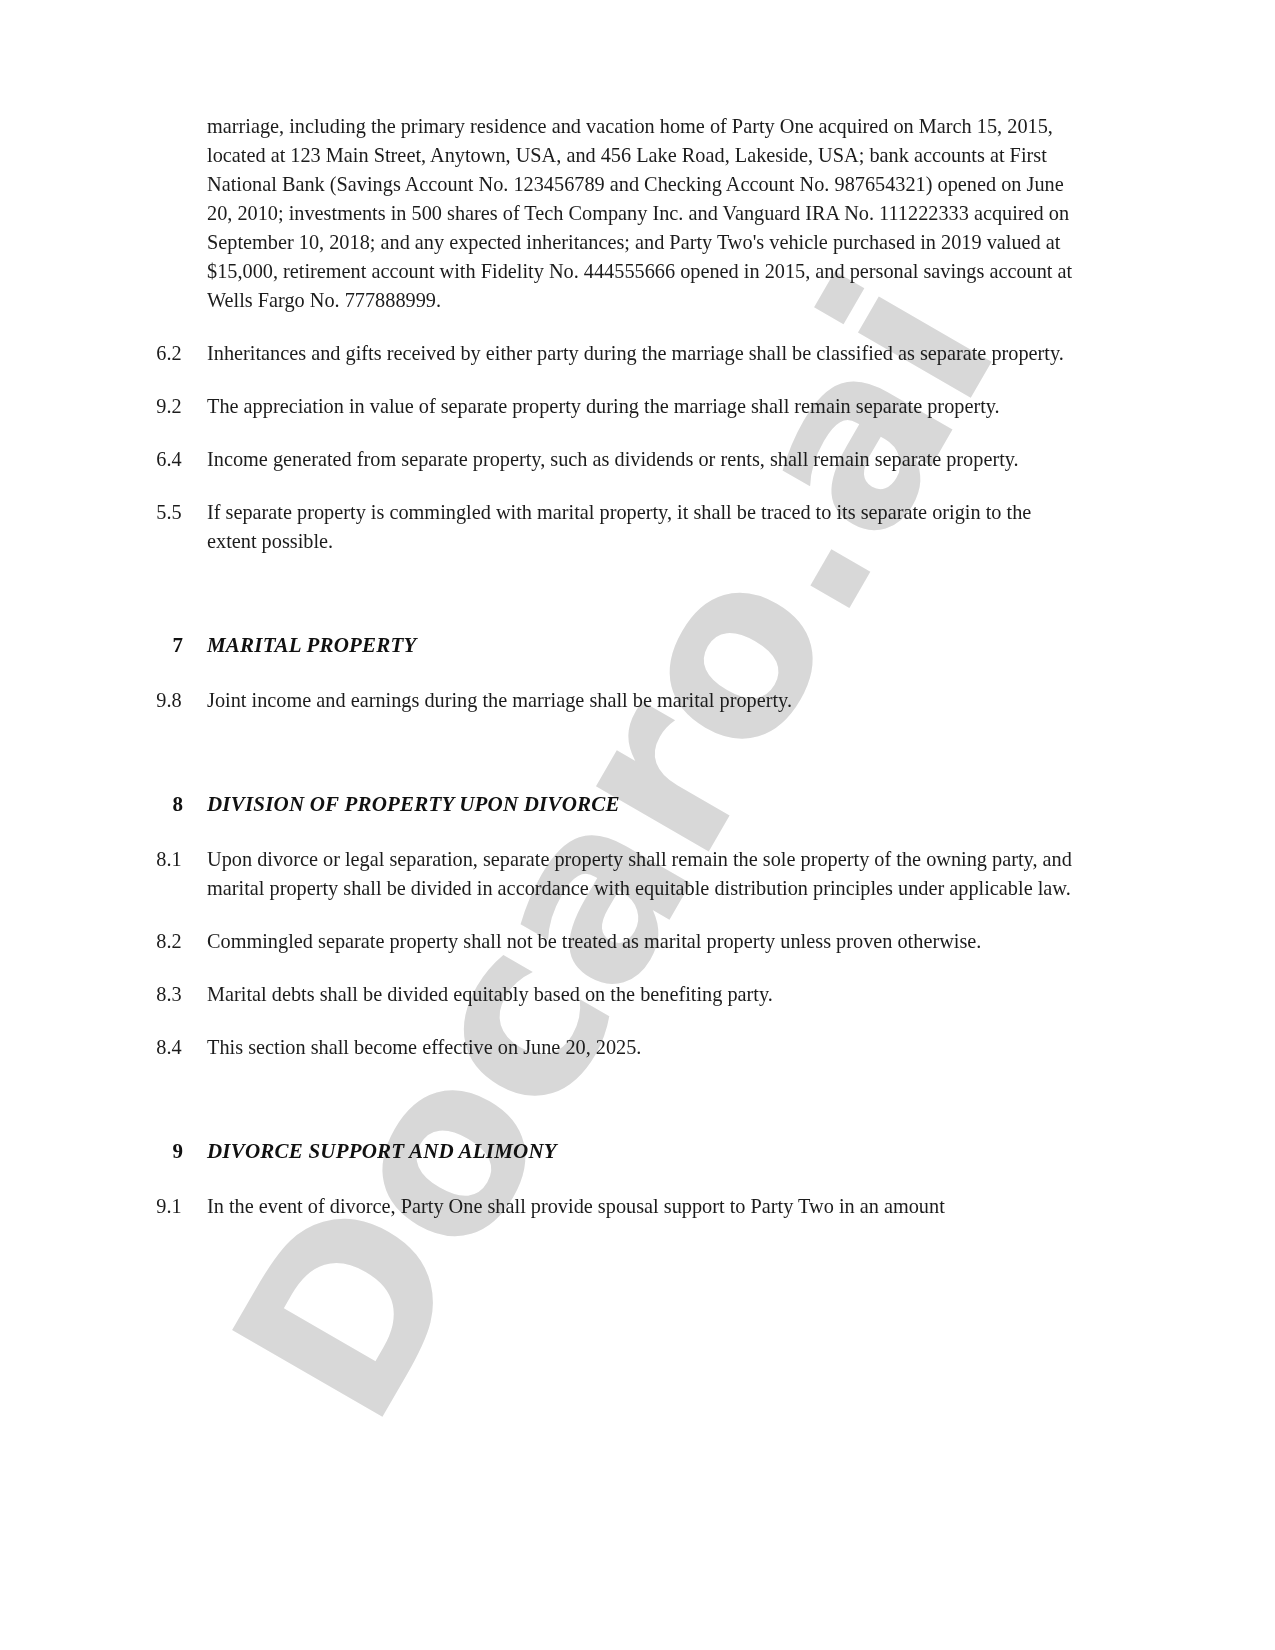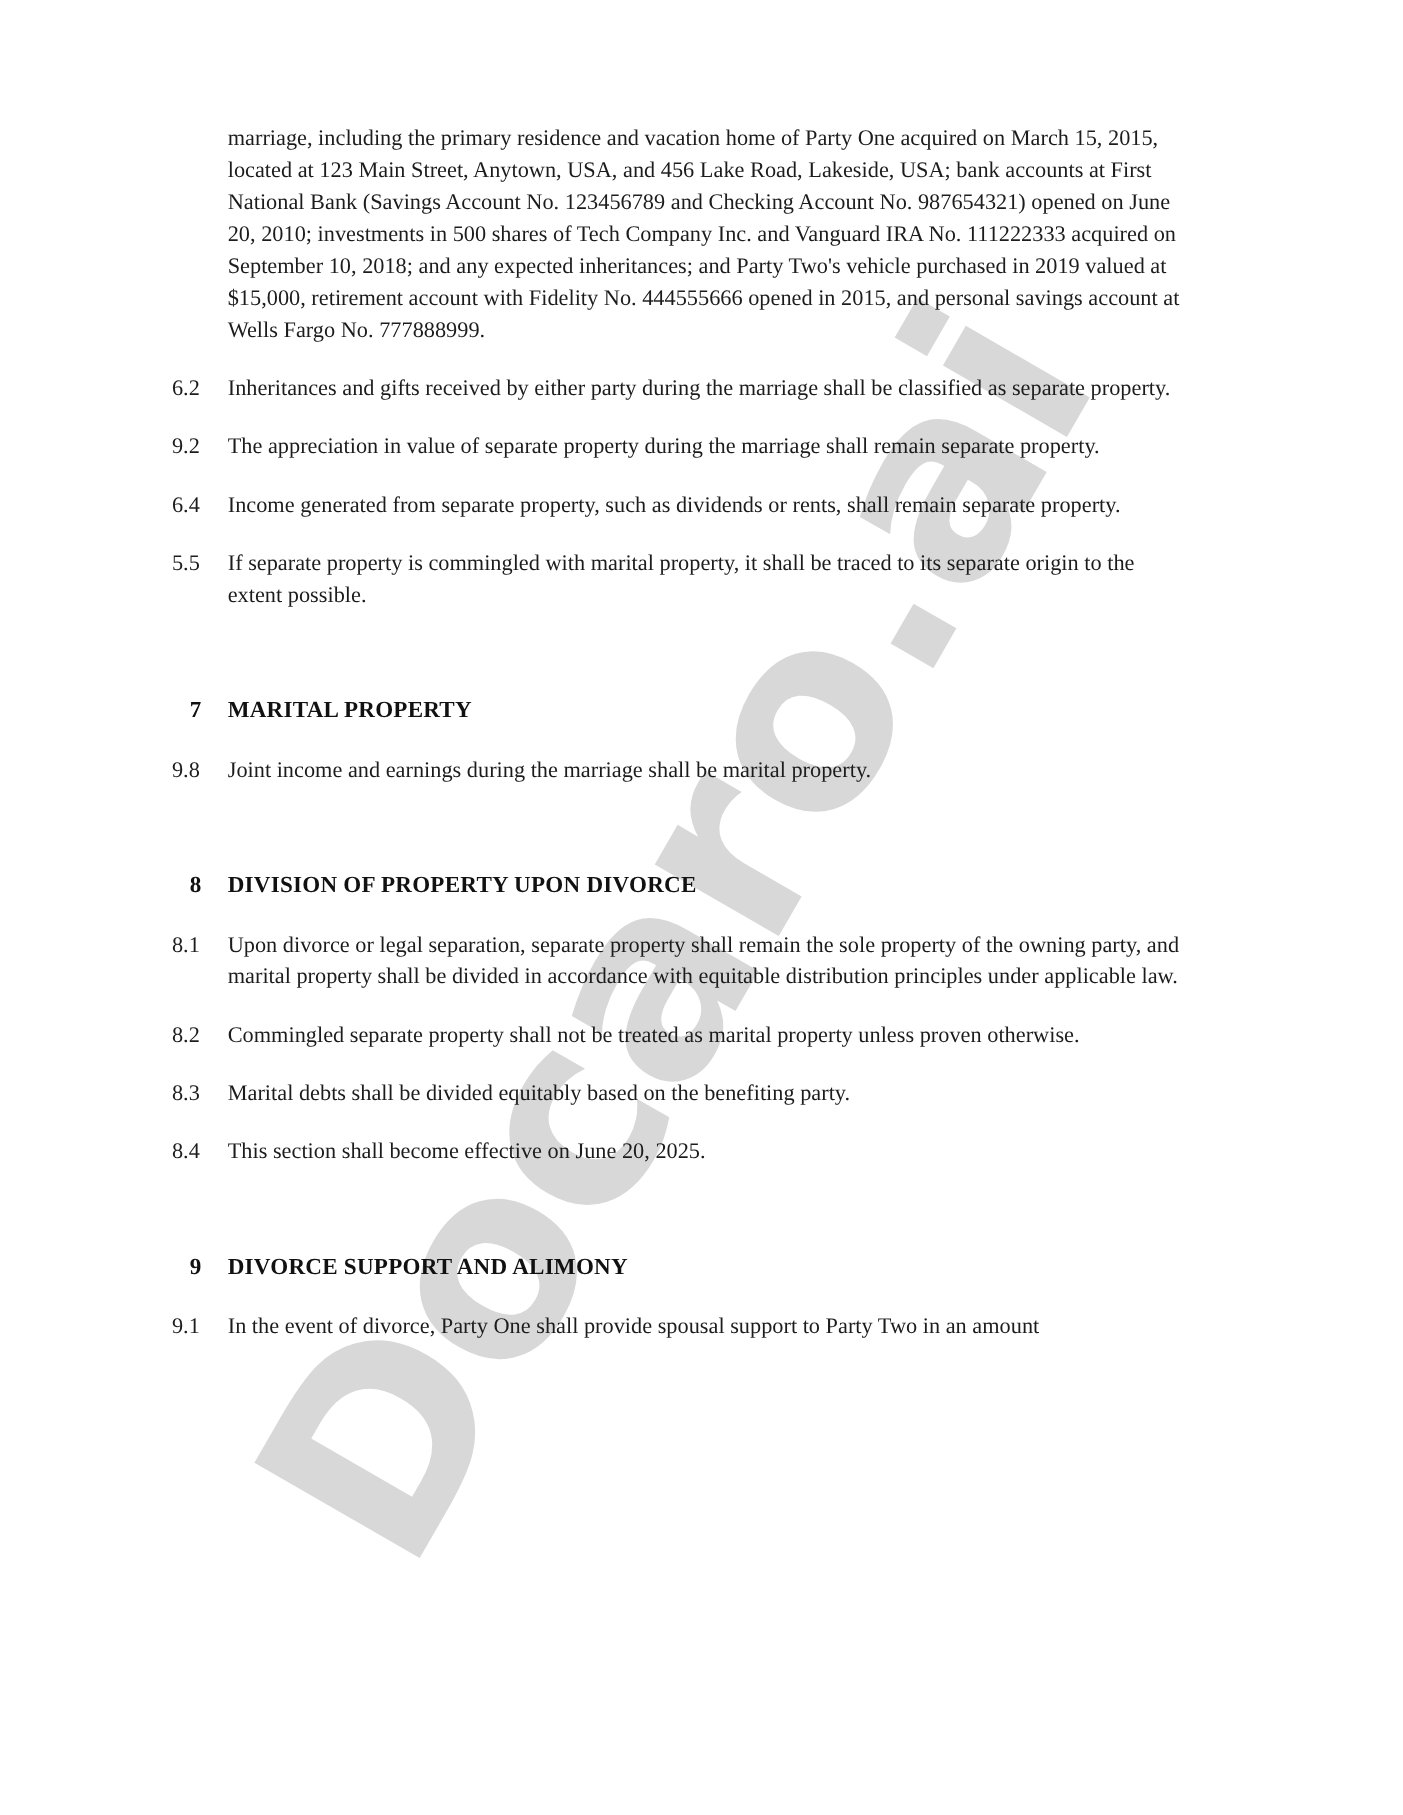--- a/index.html
+++ b/index.html
@@ -68,20 +68,21 @@
     color: #111111;
   }
   .heading .num {
     flex: 0 0 28px;
     text-align: right;
     margin-right: 24px;
   }
   .heading .txt {
     width: 870px;
     letter-spacing: 0.2px;
+    font-style: italic;
   }
 </style>
 </head>
 <body>
 
 <div class="page">
 
   <div class="watermark" style="color: rgb(216, 216, 216);">Docaro.ai</div>
 
   <div class="content">

